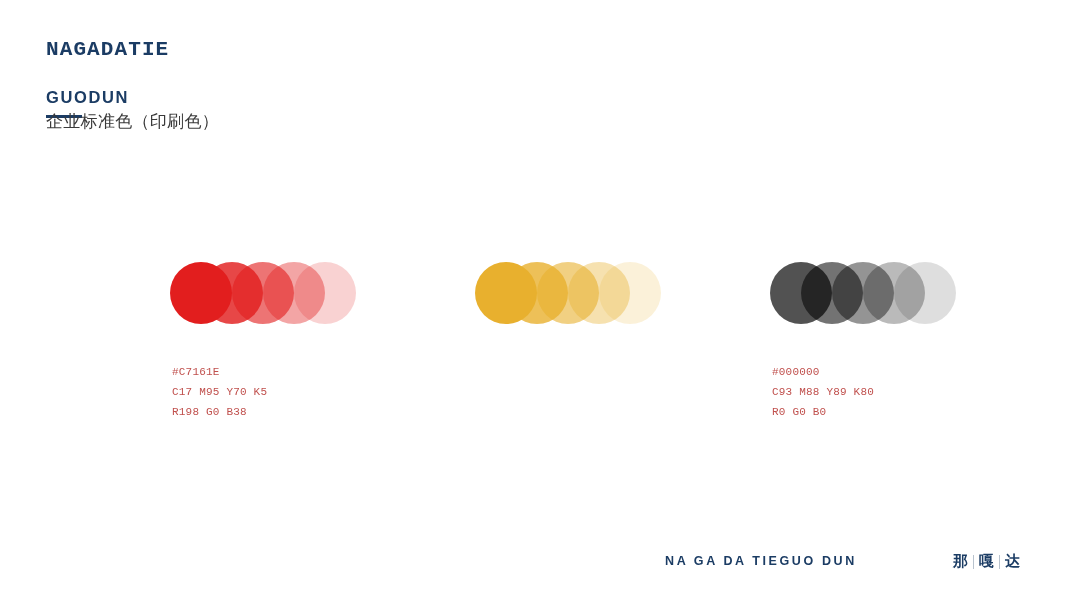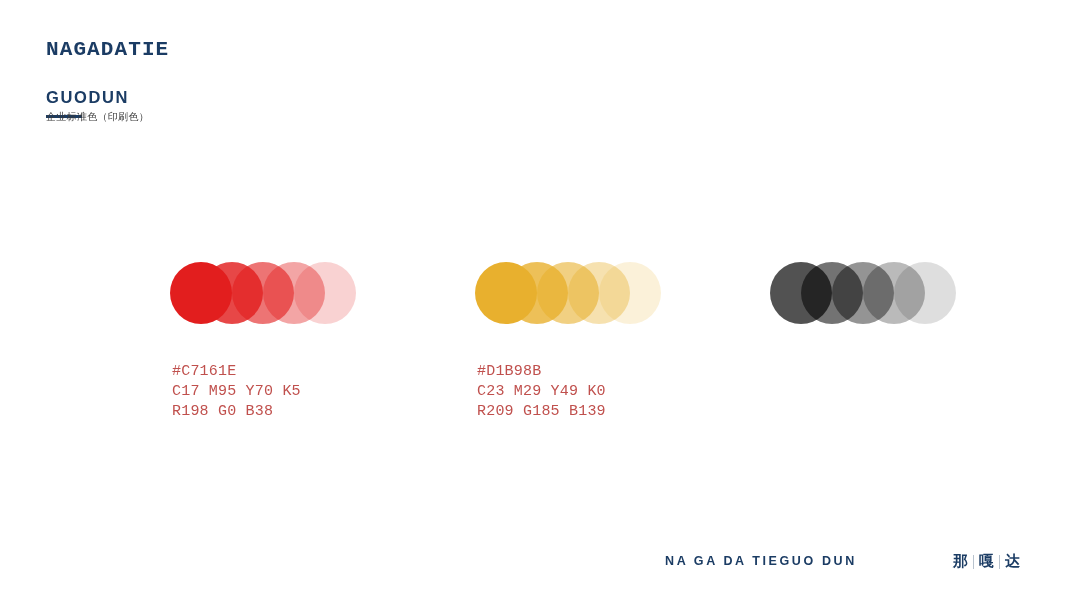--- a/index.html
+++ b/index.html
@@ -42,21 +42,21 @@
   .brand-rule {
     width: 36px;
     height: 3px;
     background: #1B3C64;
     margin-top: 7px;
   }
   .section-subtitle {
     position: absolute;
     left: 46px;
     top: 110px;
-    font-size: 10px;
+    font-size: 17px;
     color: #3a3a3a;
     letter-spacing: 0.3px;
     white-space: nowrap;
   }
 
   
   .groups {
     position: absolute;
     top: 262px;
     left: 0;
@@ -78,21 +78,21 @@
     width: 62px;
     height: 62px;
     border-radius: 50%;
   }
 
   .color-info {
     position: absolute;
     top: 100px;
     left: 2px;
     font-family: "Liberation Mono", "DejaVu Sans Mono", monospace;
-    font-size: 15px;
+    font-size: 11px;
     line-height: 20px;
     color: #C0504D;
     white-space: nowrap;
   }
   .color-info div {
     letter-spacing: 0.2px;
   }
 
   
   .footer {
@@ -161,35 +161,35 @@
   </div>
 
   <div class="swatch-group" style="left:475px;">
     <div class="circle-row">
         <div class="swatch-circle" style="left: 0px; background: rgb(232, 176, 46); opacity: 1; z-index: 5;"></div>
         <div class="swatch-circle" style="left: 31px; background: rgb(232, 176, 46); opacity: 0.8; z-index: 4;"></div>
         <div class="swatch-circle" style="left: 62px; background: rgb(232, 176, 46); opacity: 0.6; z-index: 3;"></div>
         <div class="swatch-circle" style="left: 93px; background: rgb(232, 176, 46); opacity: 0.38; z-index: 2;"></div>
         <div class="swatch-circle" style="left: 124px; background: rgb(232, 176, 46); opacity: 0.18; z-index: 1;"></div>
       </div>
-    <div class="color-info">
-      <div>#D1B98B</div>
-      <div>C23 M29 Y49 K0</div>
-      <div>R209 G185 B139</div>
-    </div>
   </div>
 
   <div class="swatch-group" style="left:770px;">
     <div class="circle-row">
         <div class="swatch-circle" style="left: 0px; background: rgb(0, 0, 0); opacity: 0.68; z-index: 5;"></div>
         <div class="swatch-circle" style="left: 31px; background: rgb(0, 0, 0); opacity: 0.55; z-index: 4;"></div>
         <div class="swatch-circle" style="left: 62px; background: rgb(0, 0, 0); opacity: 0.42; z-index: 3;"></div>
         <div class="swatch-circle" style="left: 93px; background: rgb(0, 0, 0); opacity: 0.27; z-index: 2;"></div>
         <div class="swatch-circle" style="left: 124px; background: rgb(0, 0, 0); opacity: 0.13; z-index: 1;"></div>
       </div>
+    <div class="color-info">
+      <div>#000000</div>
+      <div>C93 M88 Y89 K80</div>
+      <div>R0 G0 B0</div>
+    </div>
   </div>
 
 </div>
 
 <div class="footer">
   <div class="footer-latin">NA GA DA  TIEGUO DUN</div>
   <div class="footer-cn">
       <span class="cn-char">那</span>
       <span class="cn-sep"></span>
       <span class="cn-char">嘎</span>

